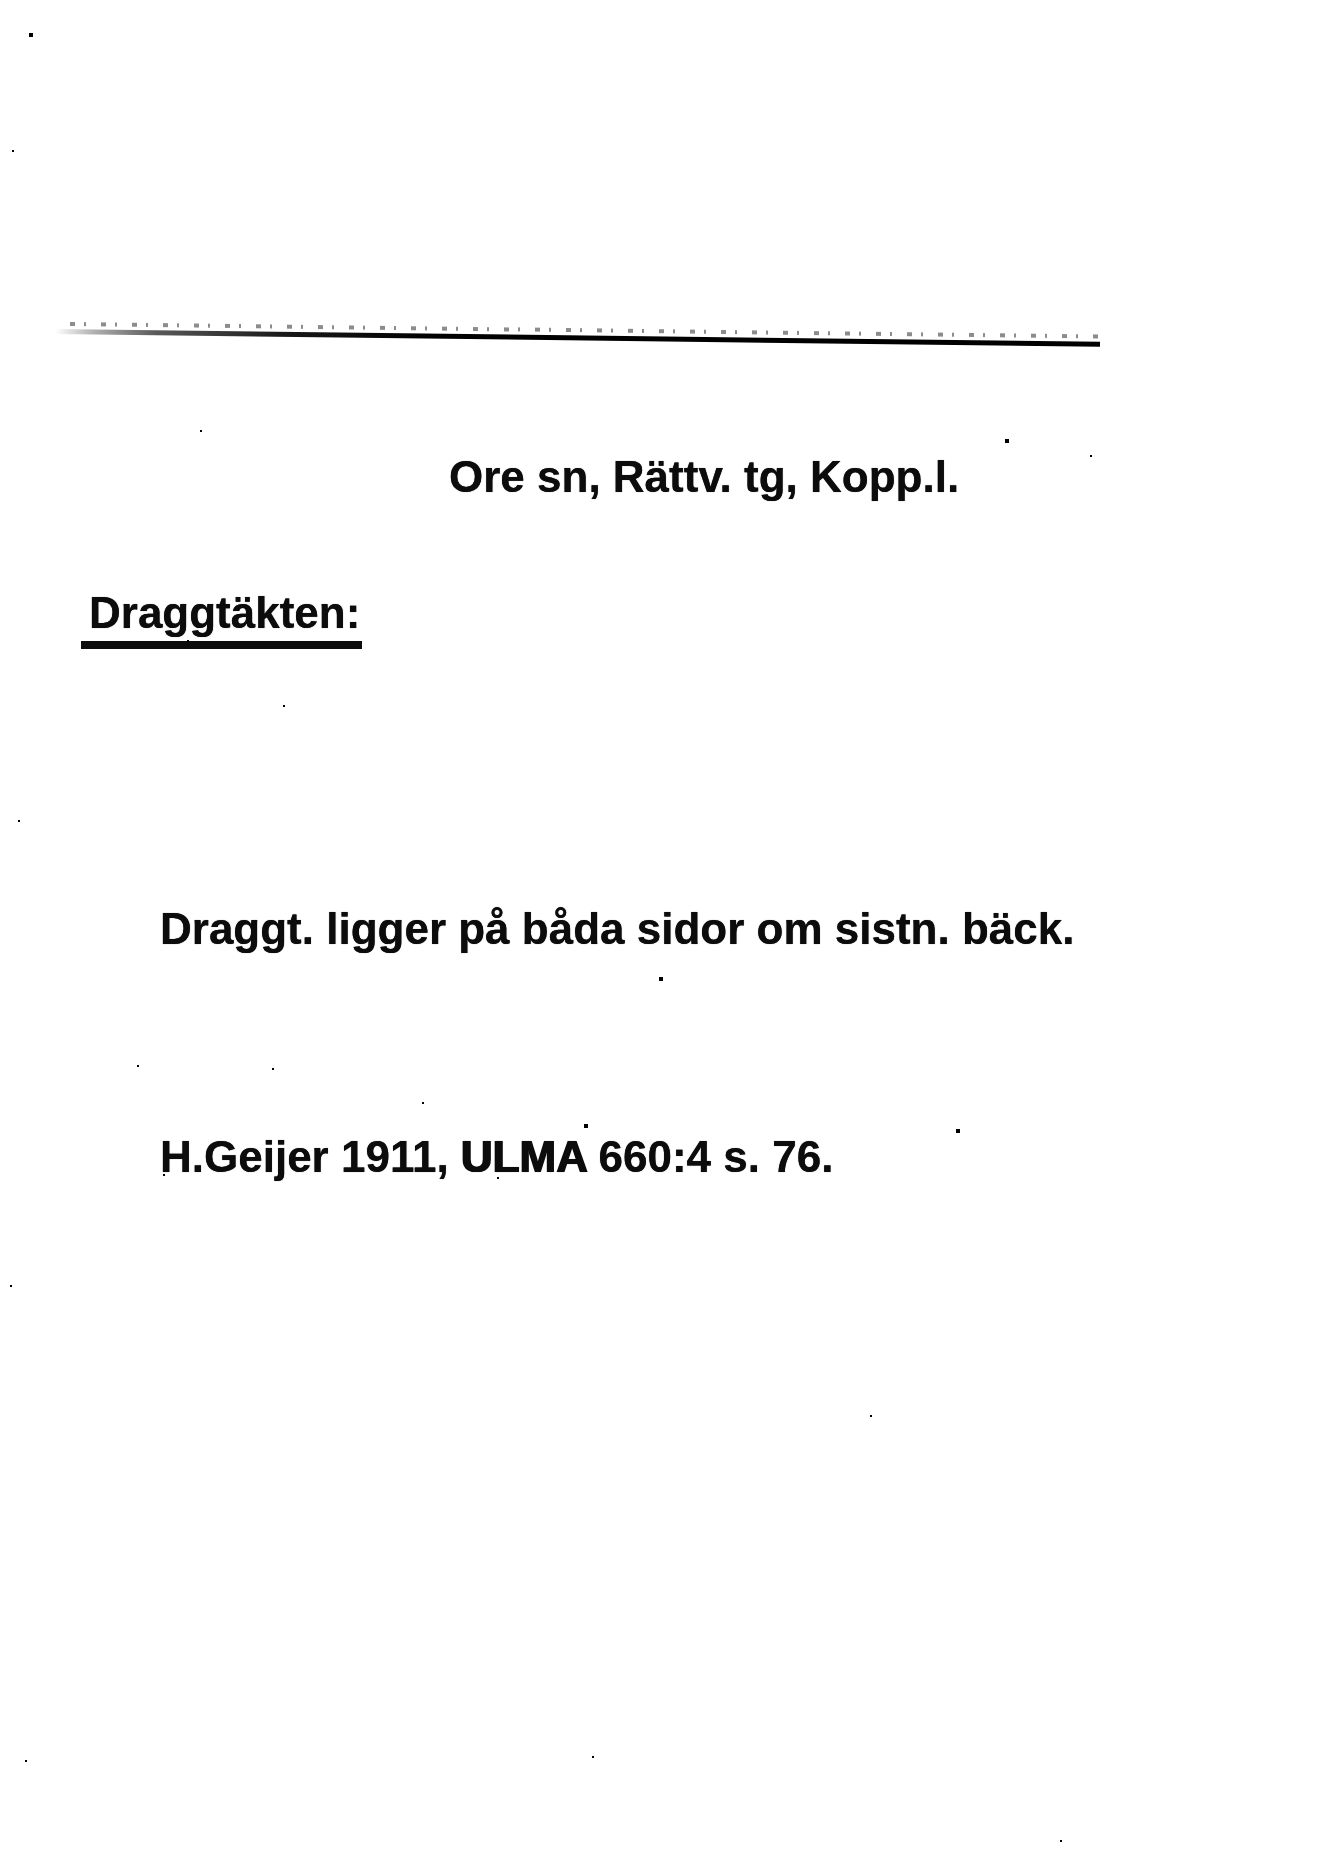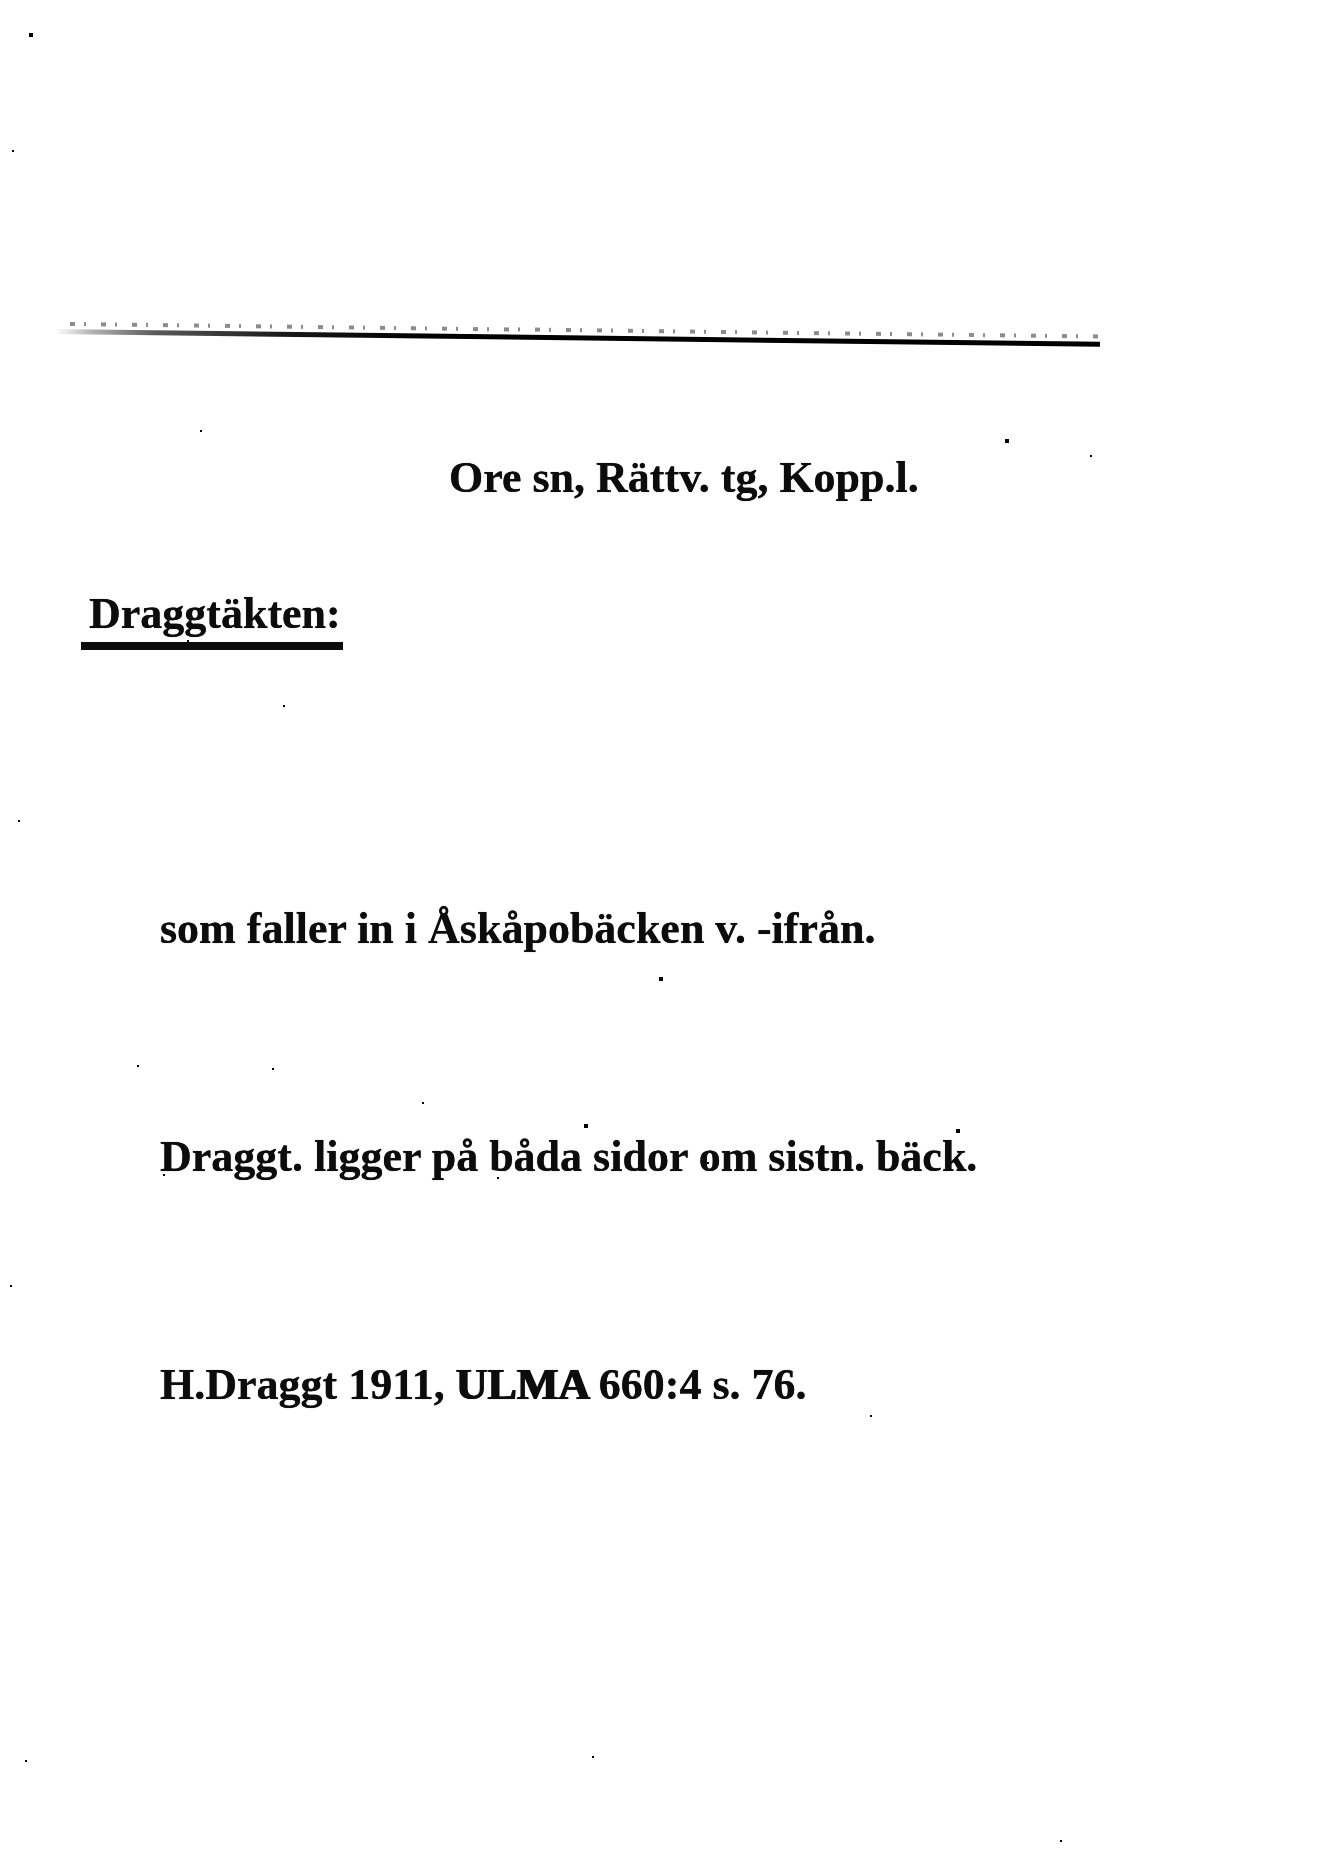--- a/index.html
+++ b/index.html
@@ -1,20 +1,20 @@
 <!DOCTYPE html>
 <html style="--ink: #0c0c0c; --paper: #ffffff;"><head>
 <meta charset="utf-8">
 <style>
   :root { --ink:#0c0c0c; --paper:#ffffff; }
   html,body { margin:0; padding:0; background:var(--paper); }
   .page {
     position:relative; width:1100px; height:1871px;
     background:var(--paper); overflow:hidden;
-    font-family:Liberation Serif, serif;
+    font-family:Liberation Sans, sans-serif;
     color:var(--ink);
   }
   .typed {
     position:absolute; font-size:44px; font-weight:700; white-space:pre;
     letter-spacing:0; text-shadow:0 0 0.7px currentColor;
   }
   
   .top-rule {
     position:absolute; left:55px; top:329px; width:1260px; height:5px;
     transform:rotate(0.7deg); transform-origin:left top;
@@ -69,20 +69,19 @@
 
   <div class="top-rule-dust"></div>
   <div class="top-rule"></div>
   <div class="right-rule"></div>
 
   <div class="typed header-line">Ore sn, Rättv. tg, Kopp.l.</div>
 
   <div class="typed card-title">Draggtäkten:</div>
 
   <div class="typed body-text">
-    <div>som faller in i Åskåpobäcken v. -ifrån.</div>
     <div>Draggt. ligger på båda sidor om sistn. bäck.</div>
-    <div><span>H.Draggt 1911, </span><span class="heavy">ULMA</span><span> 660:4 s. 76.</span></div>
+    <div><span>H.Geijer 1911, </span><span class="heavy">ULMA</span><span> 660:4 s. 76.</span></div>
   </div>
 
   <div class="noise"></div>
 
 </div>
 
 </body></html>

